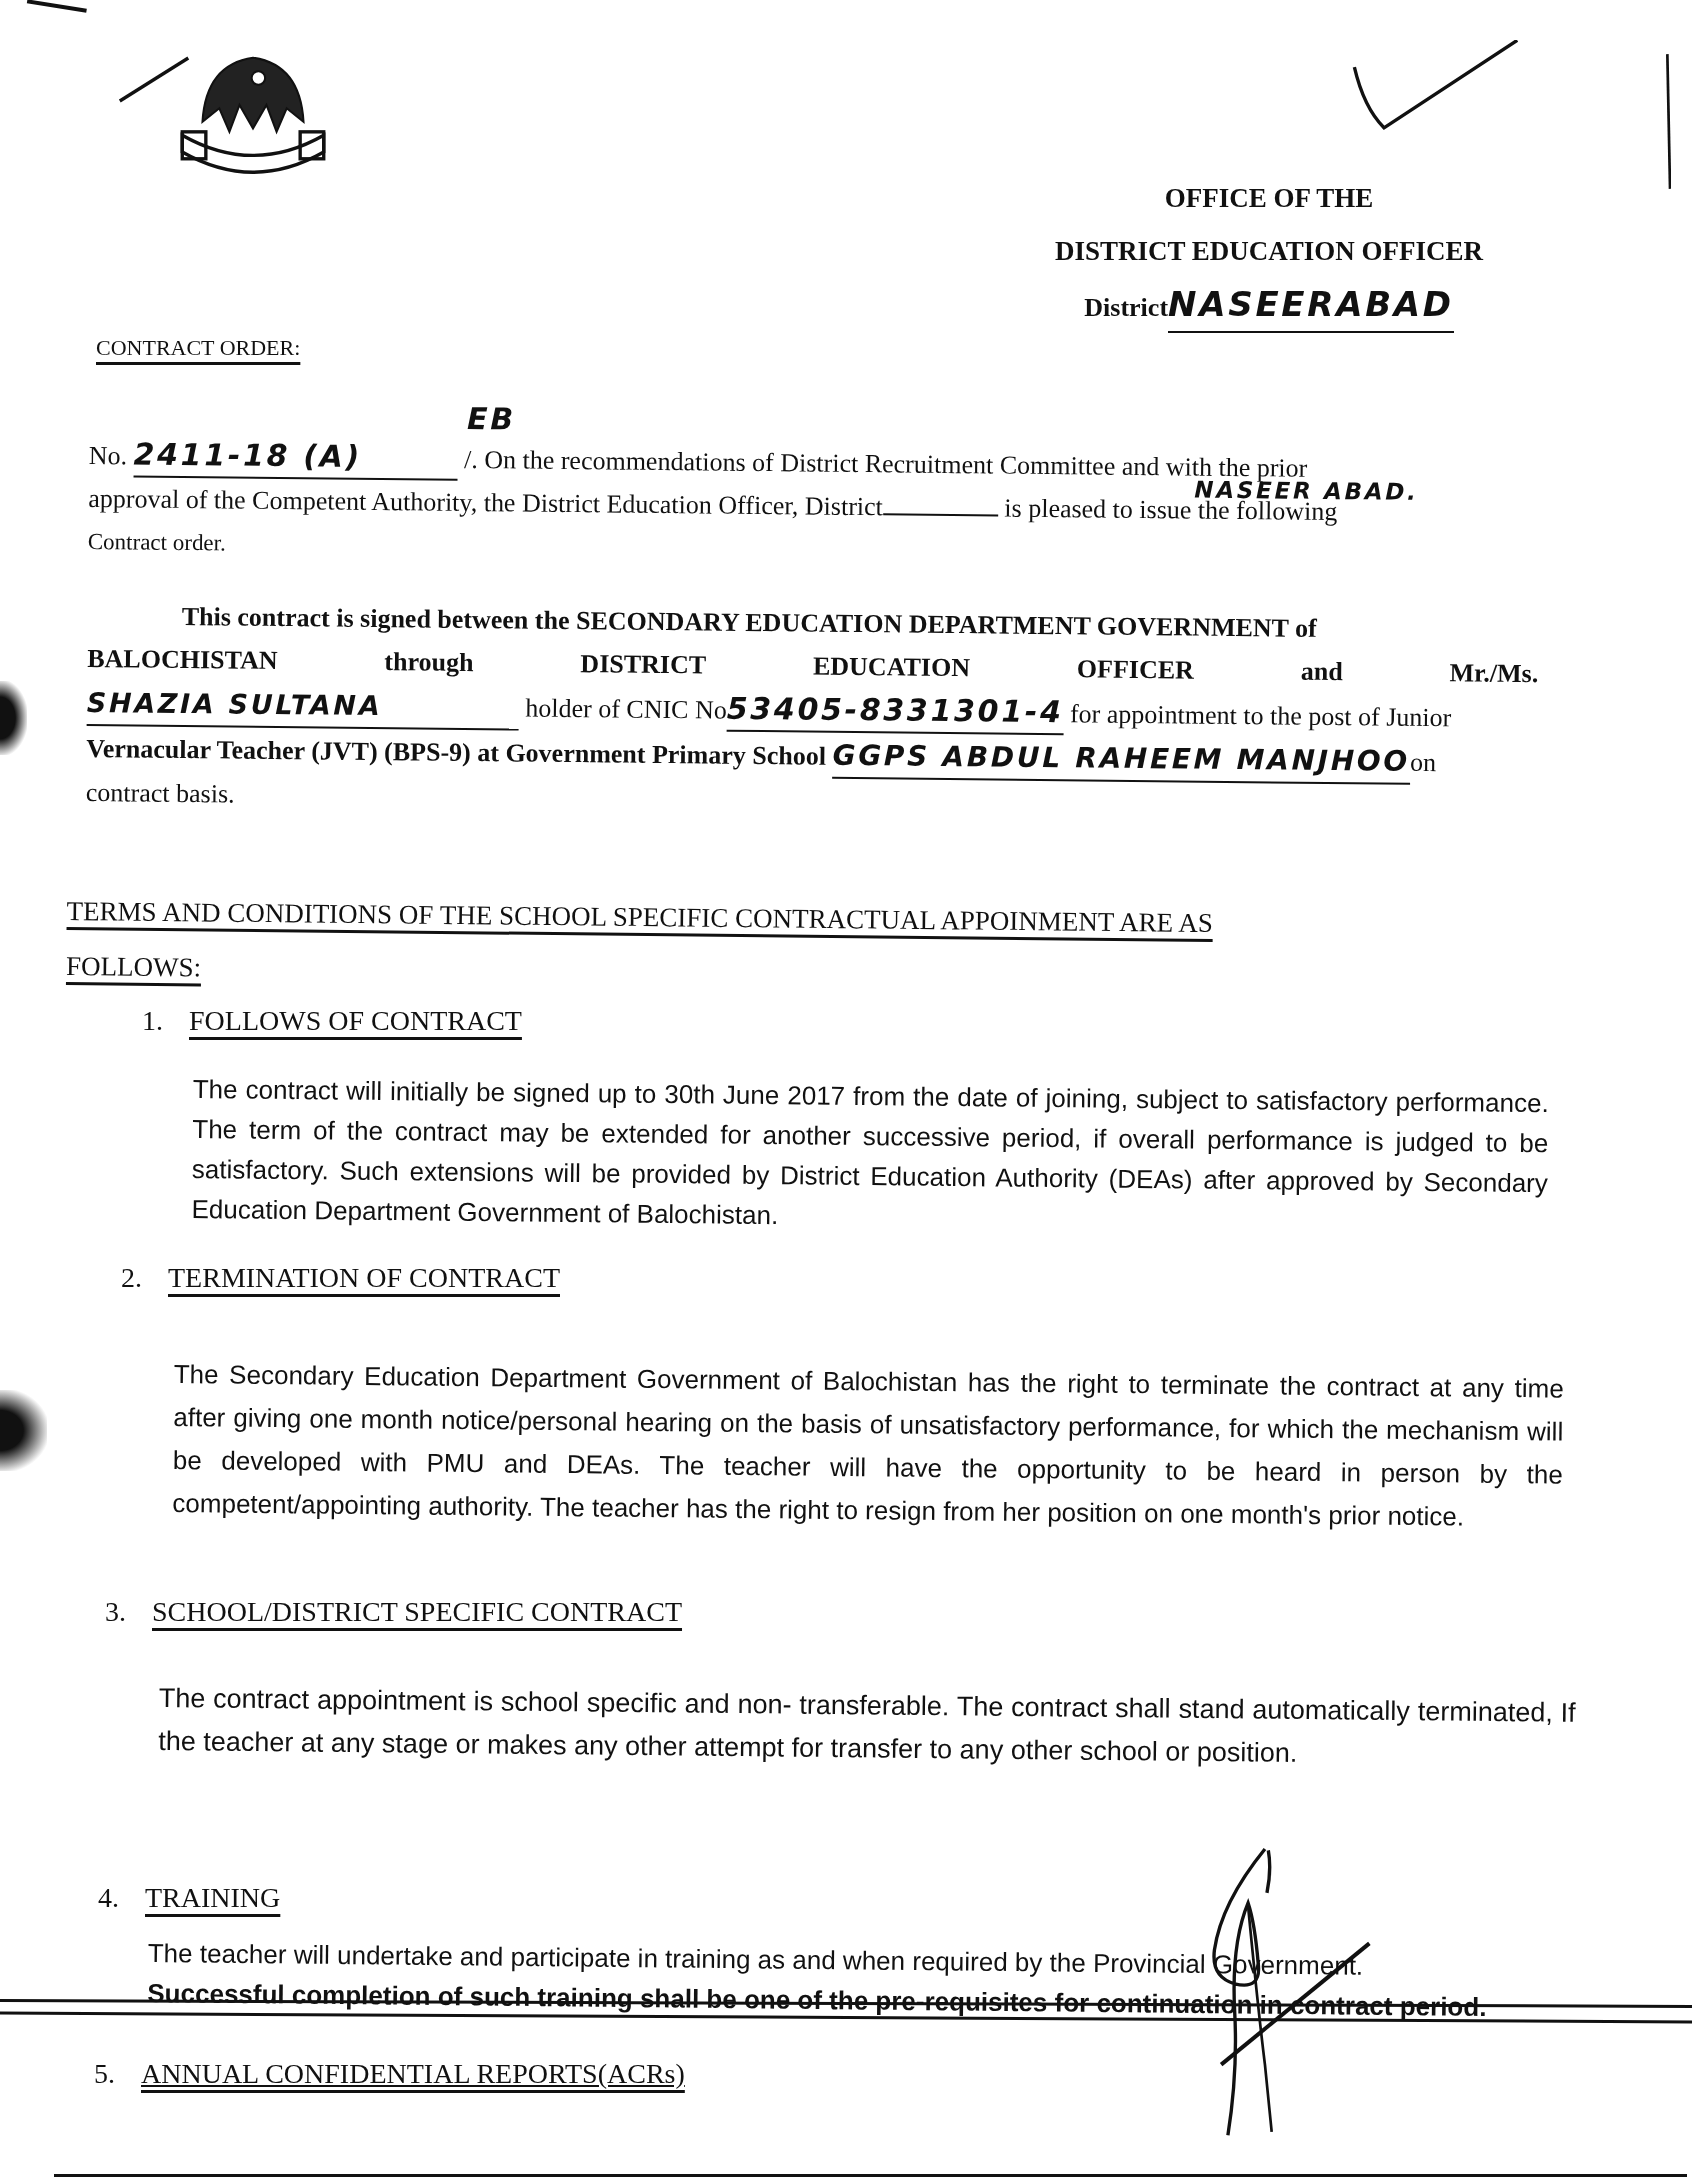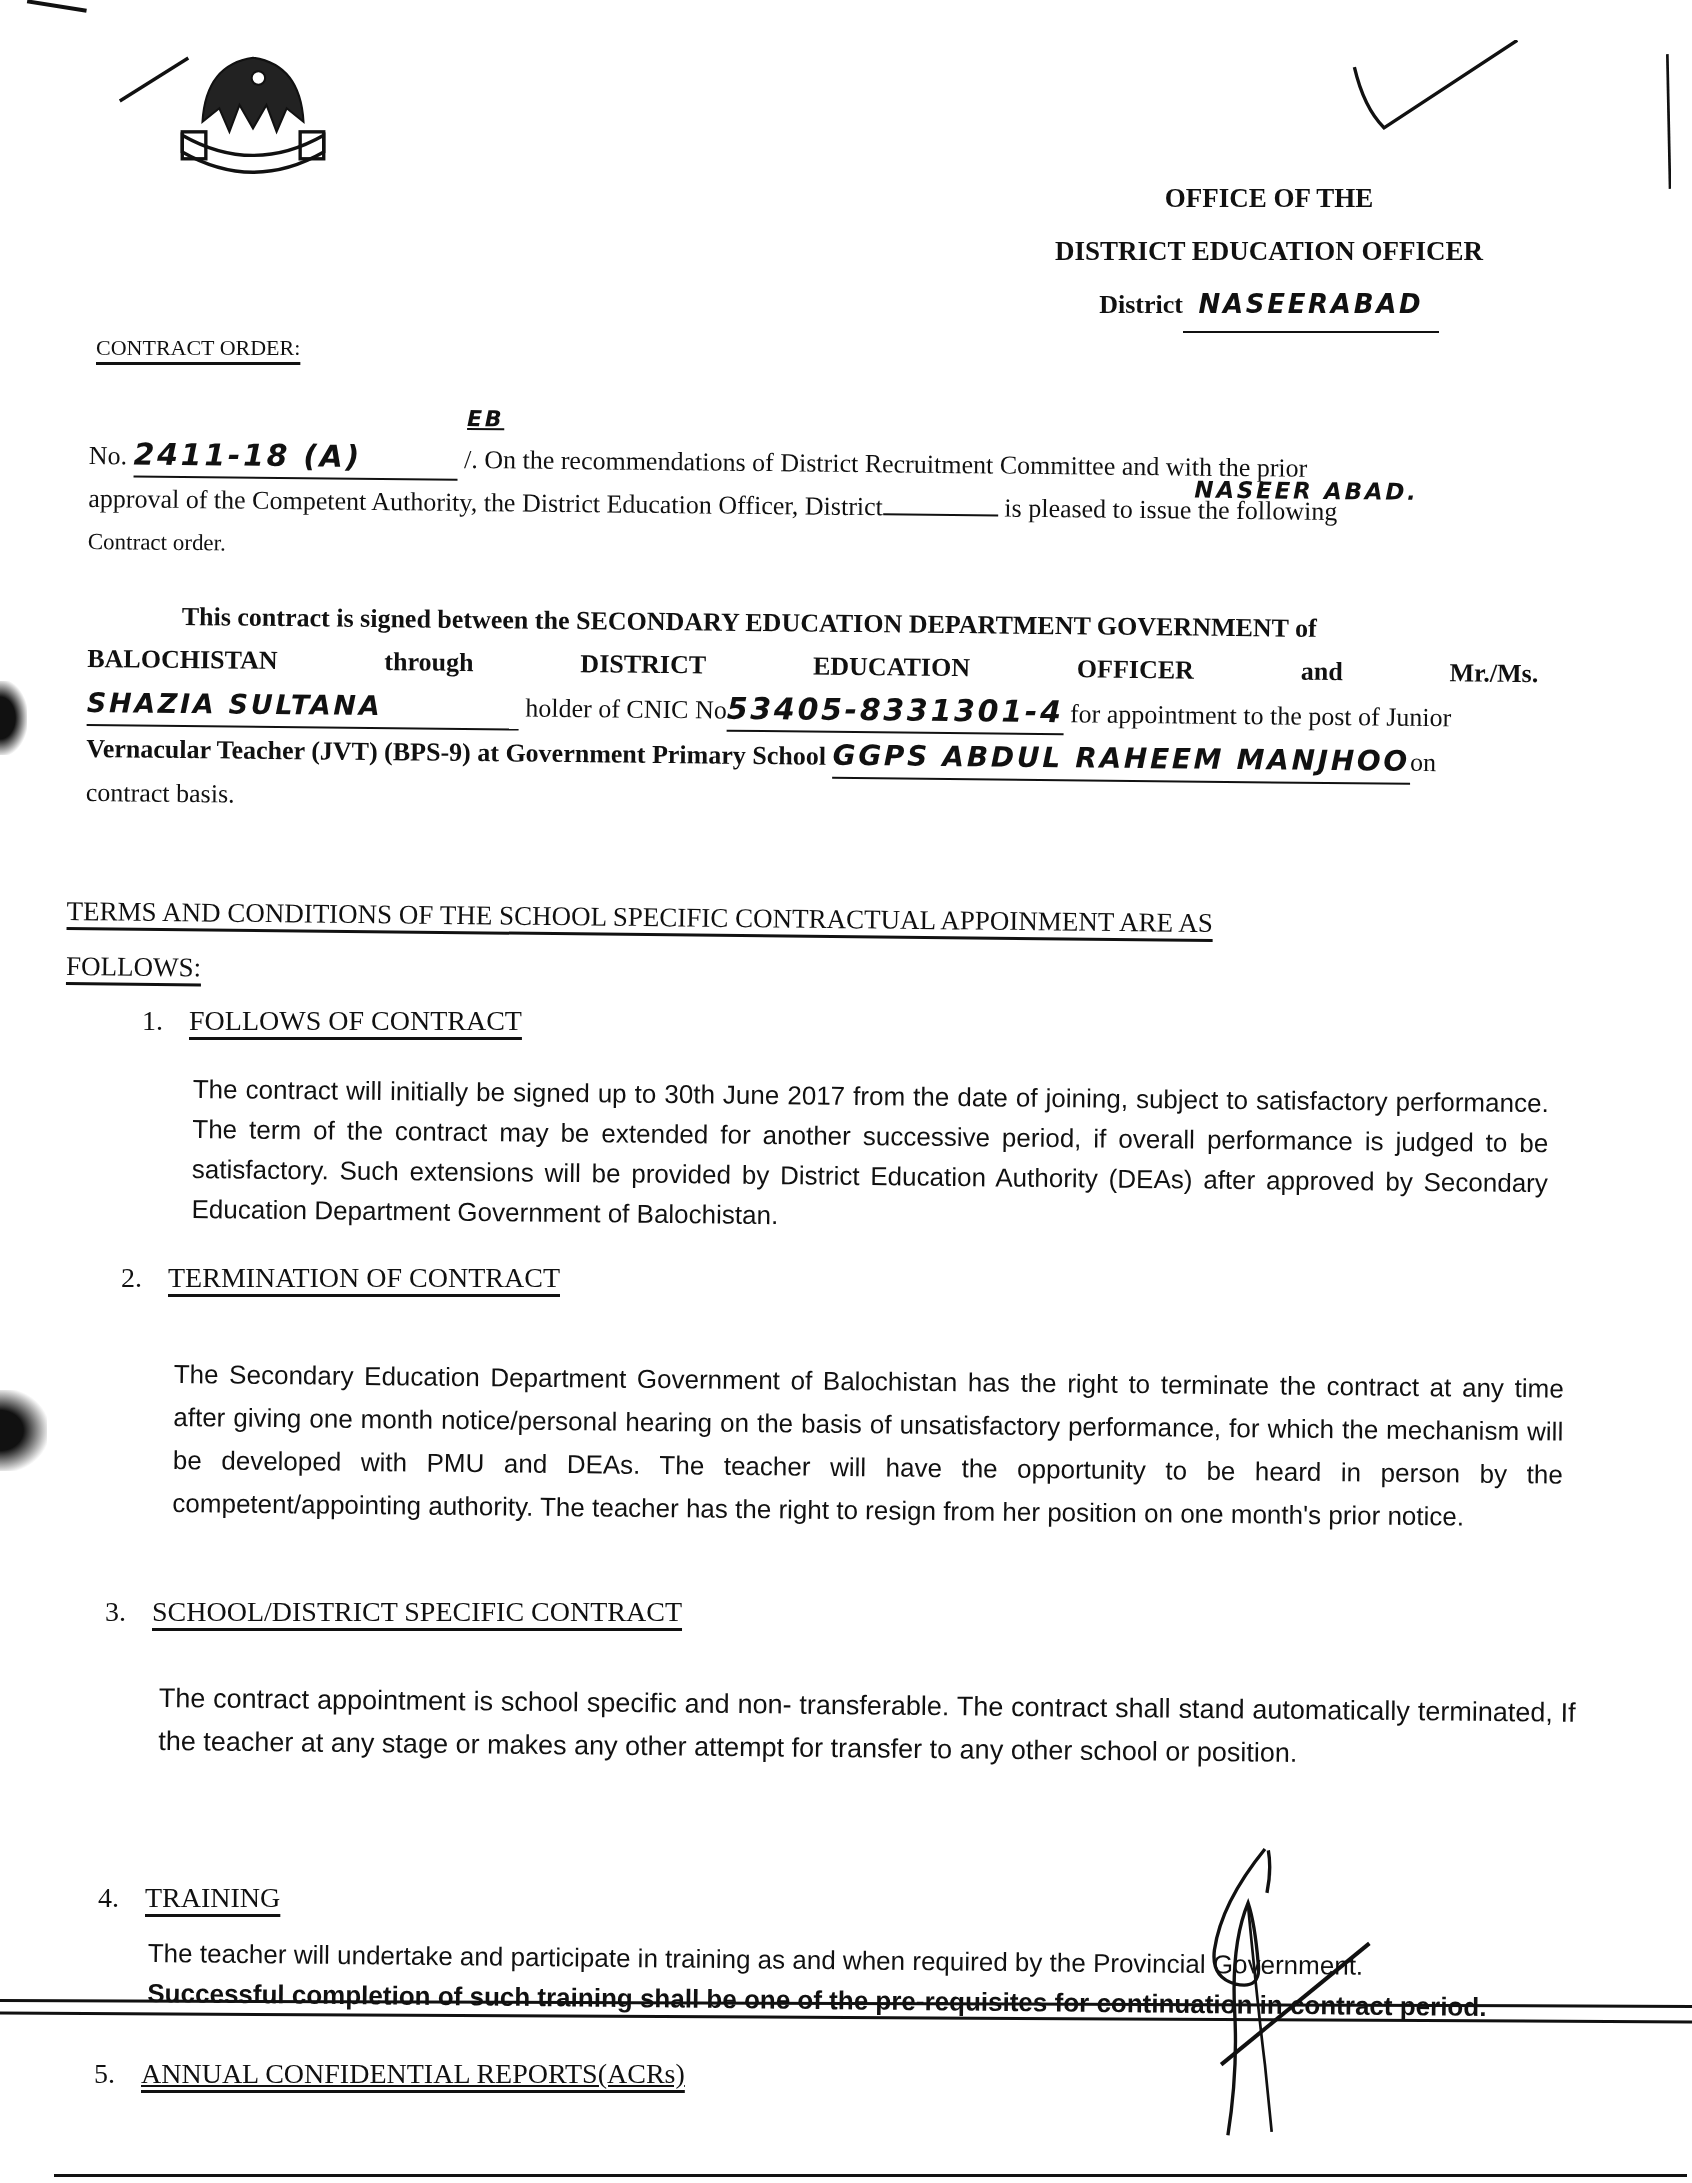--- a/index.html
+++ b/index.html
@@ -9,21 +9,21 @@
     font-family:"Liberation Serif", serif;
   }
   .abs { position:absolute; }
   .hand { font-family:"DejaVu Sans", sans-serif; font-style:italic; font-weight:bold; letter-spacing:2.7px; }
   .u { text-decoration:underline; text-decoration-thickness:3.4px; text-underline-offset:6.7px; }
   .blank { display:inline-block; border-bottom:2.7px solid #111; }
   
   #office-block { left:999px; top:172px; width:540px; text-align:center; font-size:27px; font-weight:bold; line-height:53px; }
   #office-block .row { white-space:nowrap; }
   #district-line, #dated-line { font-size:26px; font-weight:bold; }
-  #district-line .hand, #dated-line .hand { font-size:26px; font-weight:bold; }
+  #district-line .hand, #dated-line .hand { font-size:34px; font-weight:bold; }
   
   #contract-heading { left:96px; top:335px; font-size:22px; }
   
   .p-serif { font-size:26px; line-height:43px; }
   #intro-para { left:89px; top:432px; width:1444px; transform:rotate(0.6deg); transform-origin:left top; }
   #signed-para { left:88px; top:594px; width:1451px; transform:rotate(0.6deg); transform-origin:left top; }
   .justify-line { display:flex; justify-content:space-between; white-space:nowrap; }
   #terms-heading { left:67px; top:884px; width:1403px; font-size:27px; line-height:55px; transform:rotate(0.6deg); transform-origin:left top; }
   .sec-title { font-size:28px; }
   .sec-num { display:inline-block; width:47px; }
@@ -81,21 +81,21 @@
     <span>District</span><span class="hand blank" style="min-width:256px;">NASEERABAD</span>
   </div>
 </div>
 
 <div id="contract-heading" class="abs u">CONTRACT ORDER:</div>
 
 <div id="intro-para" class="abs p-serif">
   <div style="white-space:nowrap;position:relative;">
     <span>No.</span>
     <span class="hand blank" style="font-size:30px;min-width:324px;">2411-18 (A)</span>
-    <span class="hand" style="position:absolute;left:378px;top:-39px;font-size:22px;text-decoration:underline;">EB</span>
+    <span class="hand" style="position:absolute;left:378px;top:-39px;font-size:30px;">EB</span>
     <span>/. On the recommendations of District Recruitment Committee and with the prior</span>
   </div>
   <div style="white-space:nowrap;position:relative;">
     <span>approval of the Competent Authority, the District Education Officer, District</span><span class="blank" style="width:115px;"></span>
     <span class="hand" style="position:absolute;left:1106px;top:-20px;font-size:23px;">NASEER ABAD.</span>
     <span>is pleased to issue the following</span>
   </div>
   <div style="font-size:23px;">Contract order.</div>
 </div>
 

